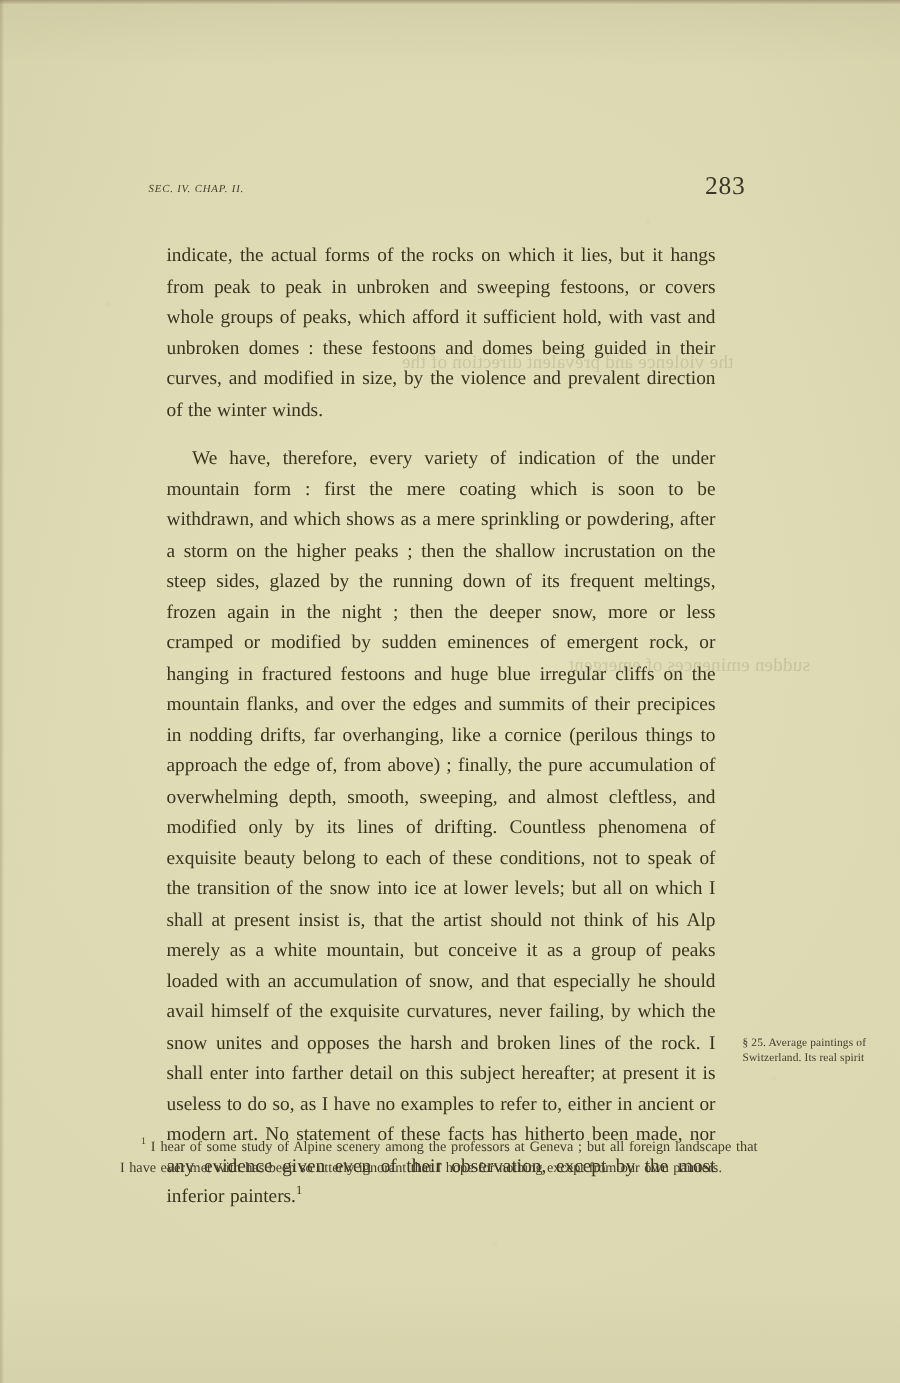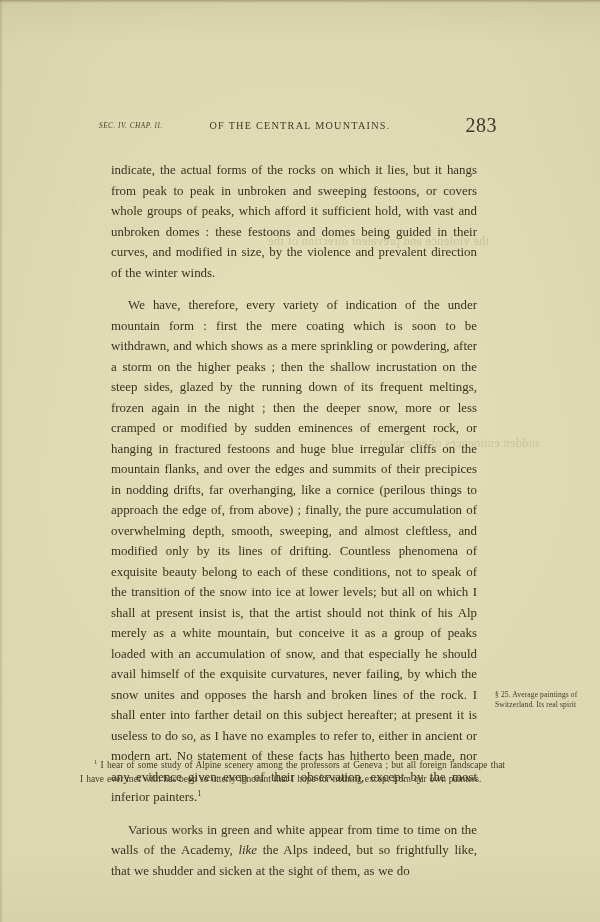--- a/index.html
+++ b/index.html
@@ -101,21 +101,21 @@
     font-size: 10.2px;
     letter-spacing: 1.25px;
     text-transform: uppercase;
     color: #3e3829;
     padding-left: 12px;
   }
   .rh-folio {
     position: absolute;
     right: -8px;
     top: -6px;
-    font-size: 20px;
+    font-size: 17px;
     color: #3d3729;
     letter-spacing: .5px;
   }
 
   .body-text {
     position: absolute;
     left: 99px;
     top: 148px;
     width: 390px;
     font-size: 12.9px;
@@ -176,28 +176,26 @@
 
   <div class="edge-top"></div>
   <div class="edge-left"></div>
   <div class="grain"></div>
 
   <div class="showthrough">the violence and prevalent direction of the</div>
   <div class="showthrough s2">sudden eminences of emergent</div>
 
   <div class="running-head">
     <div class="rh-sec">SEC. IV. CHAP. II.</div>
-    <div class="rh-title">OF THE CENTRAL MOUNTAINS.</div>
     <div class="rh-folio">283</div>
   </div>
 
   <div class="body-text">
     <p class="noindent">indicate, the actual forms of the rocks on which it lies, but it hangs from peak to peak in unbroken and sweeping festoons, or covers whole groups of peaks, which afford it sufficient hold, with vast and unbroken domes : these festoons and domes being guided in their curves, and modified in size, by the violence and prevalent direction of the winter winds.</p>
     <p><span>We have, therefore, every variety of indication of the under mountain form : first the mere coating which is soon to be withdrawn, and which shows as a mere sprinkling or powdering, after a storm on the higher peaks ; then the shallow incrustation on the steep sides, glazed by the running down of its frequent meltings, frozen again in the night ; then the deeper snow, more or less cramped or modified by sudden eminences of emergent rock, or hanging in fractured festoons and huge blue irregular cliffs on the mountain flanks, and over the edges and summits of their precipices in nodding drifts, far overhanging, like a cornice (perilous things to approach the edge of, from above) ; finally, the pure accumulation of overwhelming depth, smooth, sweeping, and almost cleftless, and modified only by its lines of drifting.  Countless phenomena of exquisite beauty belong to each of these conditions, not to speak of the transition of the snow into ice at lower levels; but all on which I shall at present insist is, that the artist should not think of his Alp merely as a white mountain, but conceive it as a group of peaks loaded with an accumulation of snow, and that especially he should avail himself of the exquisite curvatures, never failing, by which the snow unites and opposes the harsh and broken lines of the rock. I shall enter into farther detail on this subject hereafter; at present it is useless to do so, as I have no examples to refer to, either in ancient or modern art.  No statement of these facts has hitherto been made, nor any evidence given even of their observation, except by the most inferior painters.</span><span class="fn-ref">1</span></p>
-    <p><span>Various works in green and white appear from time to time on the walls of the Academy, </span><i>like</i><span> the Alps indeed, but so frightfully like, that we shudder and sicken at the sight of them, as we do</span></p>
   </div>
 
   <div class="sidenote">§ 25. Average paintings of Switzerland. Its real spirit</div>
 
   <div class="footnote">
     <p><span class="fn-marker">1</span> <span>I hear of some study of Alpine scenery among the professors at Geneva ; but all foreign landscape that I have ever met with has been so utterly ignorant that I hope for nothing except from our own painters.</span></p>
   </div>
 
 </div>
 

